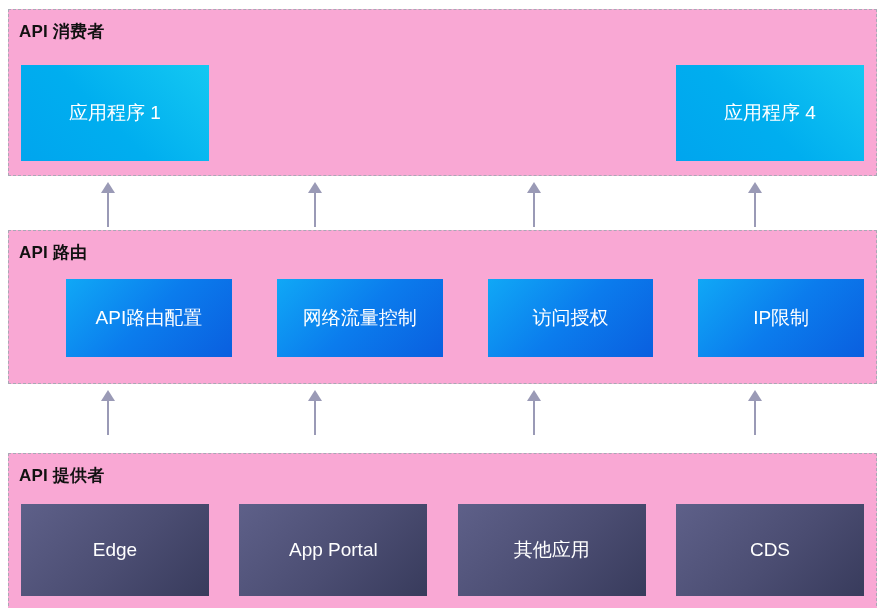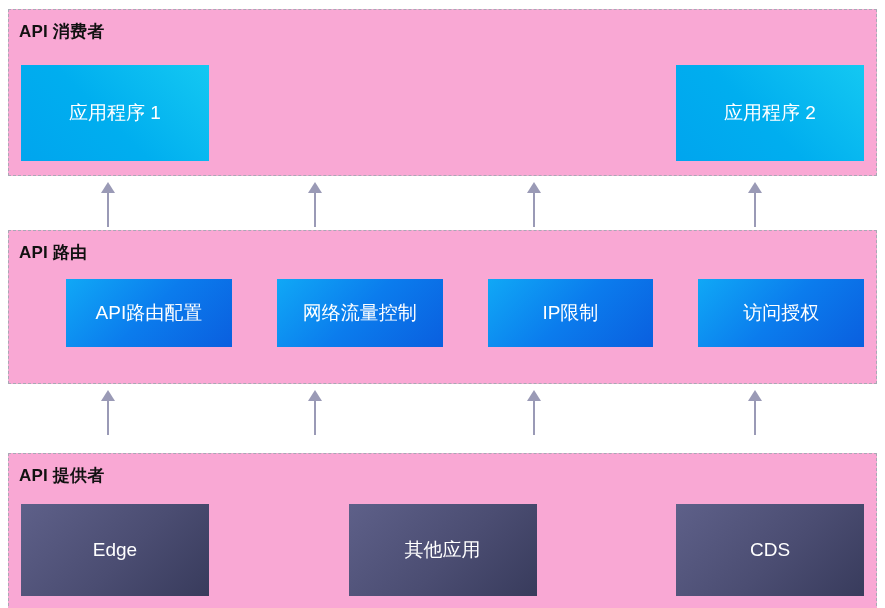--- a/index.html
+++ b/index.html
@@ -67,21 +67,21 @@
     font-weight: 400;
     text-align: center;
     line-height: 1.2;
     box-sizing: border-box;
   }
   .box-consumer {
     background: linear-gradient(45deg, #00a5ee 0%, #00aeef 45%, #14c8f2 100%);
   }
   .box-routing {
     background: linear-gradient(135deg, #10a8f6 0%, #0b7ced 50%, #0a5fdf 100%);
-    height: 68px;
+    height: 78px;
     margin-left: 45px;
   }
   .box-provider {
     background: linear-gradient(135deg, #5e6089 0%, #4b4d72 55%, #383b5c 100%);
     height: 92px;
   }
 
   
   .arrow {
     position: absolute;
@@ -115,21 +115,21 @@
 </style>
 </head>
 <body>
 
 <div id="diagram">
 
   <div class="panel panel-consumers">
     <div class="panel-title">API 消费者</div>
     <div class="row row-consumers">
       <div class="box box-consumer">应用程序 1</div>
-      <div class="box box-consumer">应用程序 2</div>
+      <div class="box box-consumer">应用程序 4</div>
     </div>
   </div>
 
   <div class="arrow arrow-upper arr-c1">
     <div class="head"></div>
     <div class="shaft"></div>
   </div>
   <div class="arrow arrow-upper arr-c2">
     <div class="head"></div>
     <div class="shaft"></div>
@@ -141,22 +141,22 @@
   <div class="arrow arrow-upper arr-c4">
     <div class="head"></div>
     <div class="shaft"></div>
   </div>
 
   <div class="panel panel-routing">
     <div class="panel-title">API 路由</div>
     <div class="row row-routing">
       <div class="box box-routing">API路由配置</div>
       <div class="box box-routing">网络流量控制</div>
+      <div class="box box-routing">访问授权</div>
       <div class="box box-routing">IP限制</div>
-      <div class="box box-routing">访问授权</div>
     </div>
   </div>
 
   <div class="arrow arrow-lower arr-c1">
     <div class="head"></div>
     <div class="shaft"></div>
   </div>
   <div class="arrow arrow-lower arr-c2">
     <div class="head"></div>
     <div class="shaft"></div>
@@ -167,18 +167,19 @@
   </div>
   <div class="arrow arrow-lower arr-c4">
     <div class="head"></div>
     <div class="shaft"></div>
   </div>
 
   <div class="panel panel-providers">
     <div class="panel-title">API 提供者</div>
     <div class="row row-providers">
       <div class="box box-provider">Edge</div>
+      <div class="box box-provider">App Portal</div>
       <div class="box box-provider">其他应用</div>
       <div class="box box-provider">CDS</div>
     </div>
   </div>
 
 </div>
 
 </body></html>

